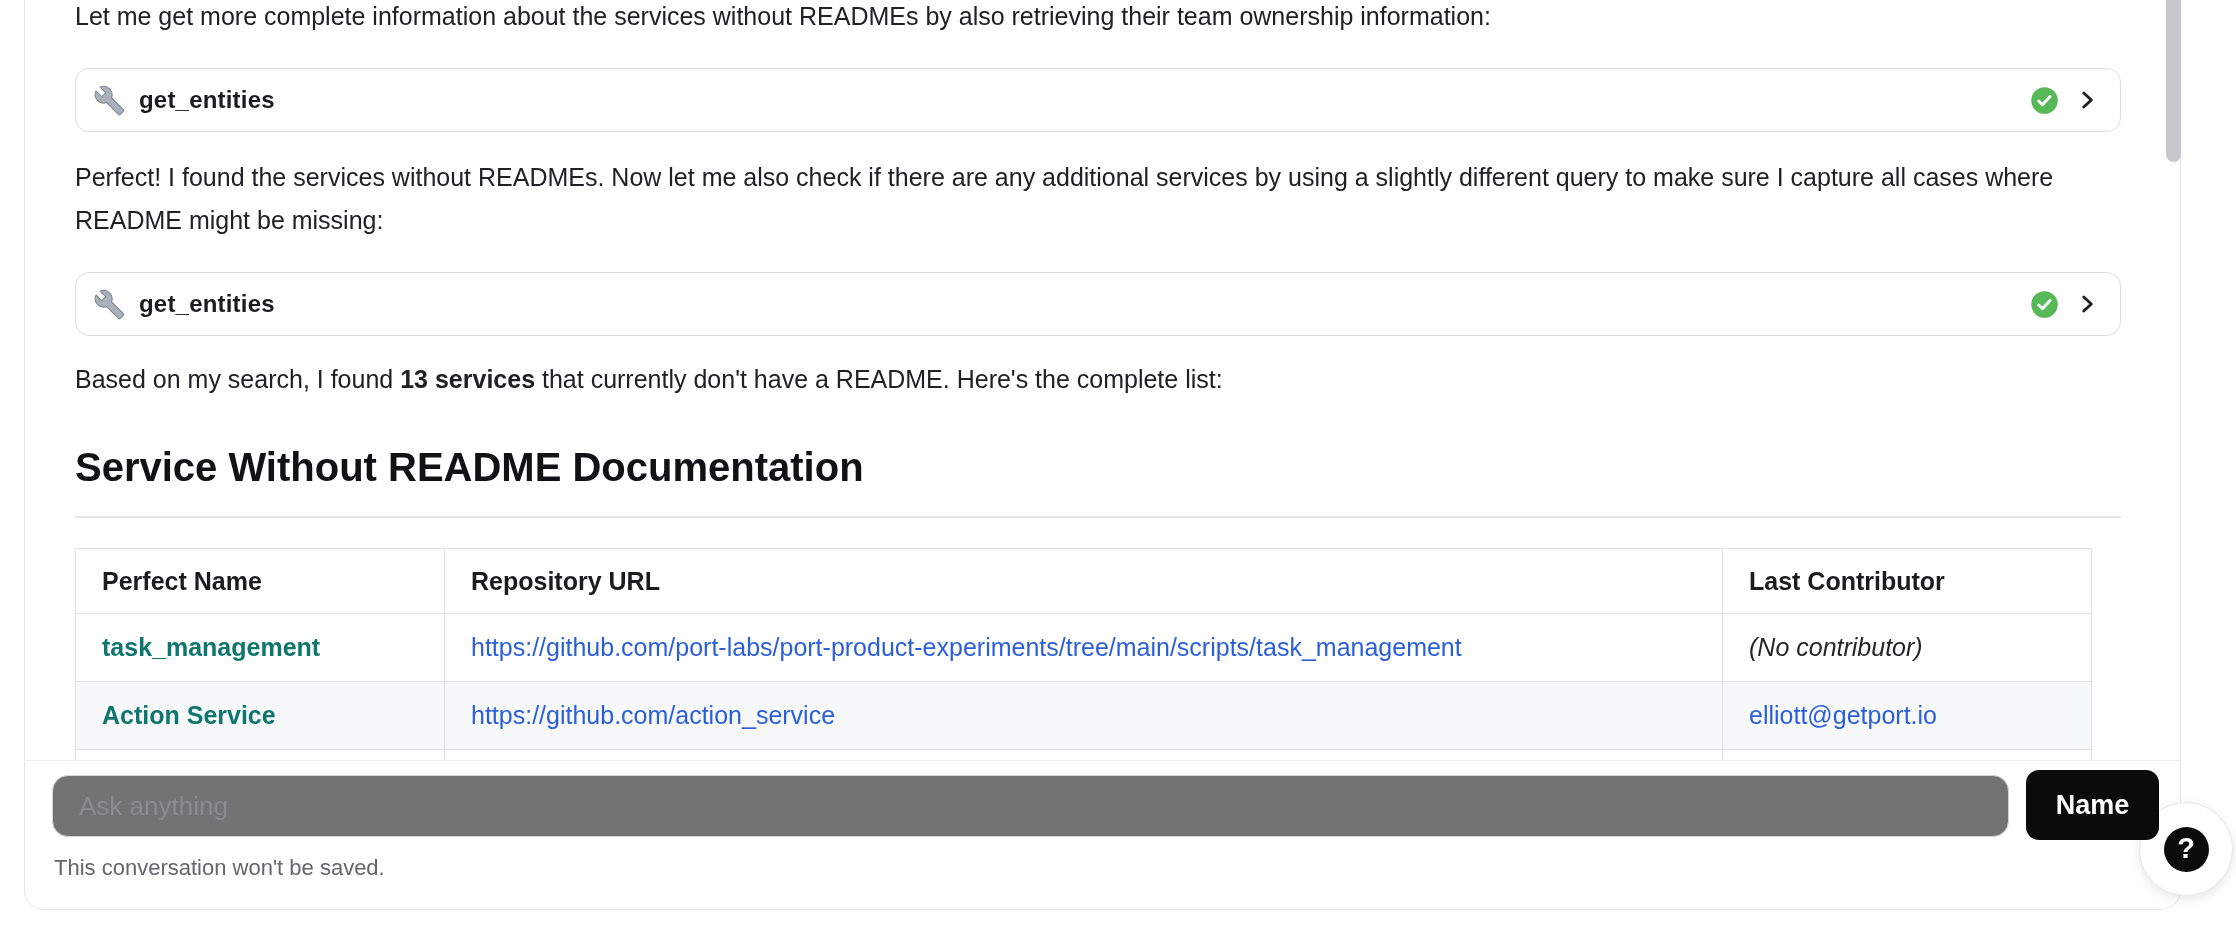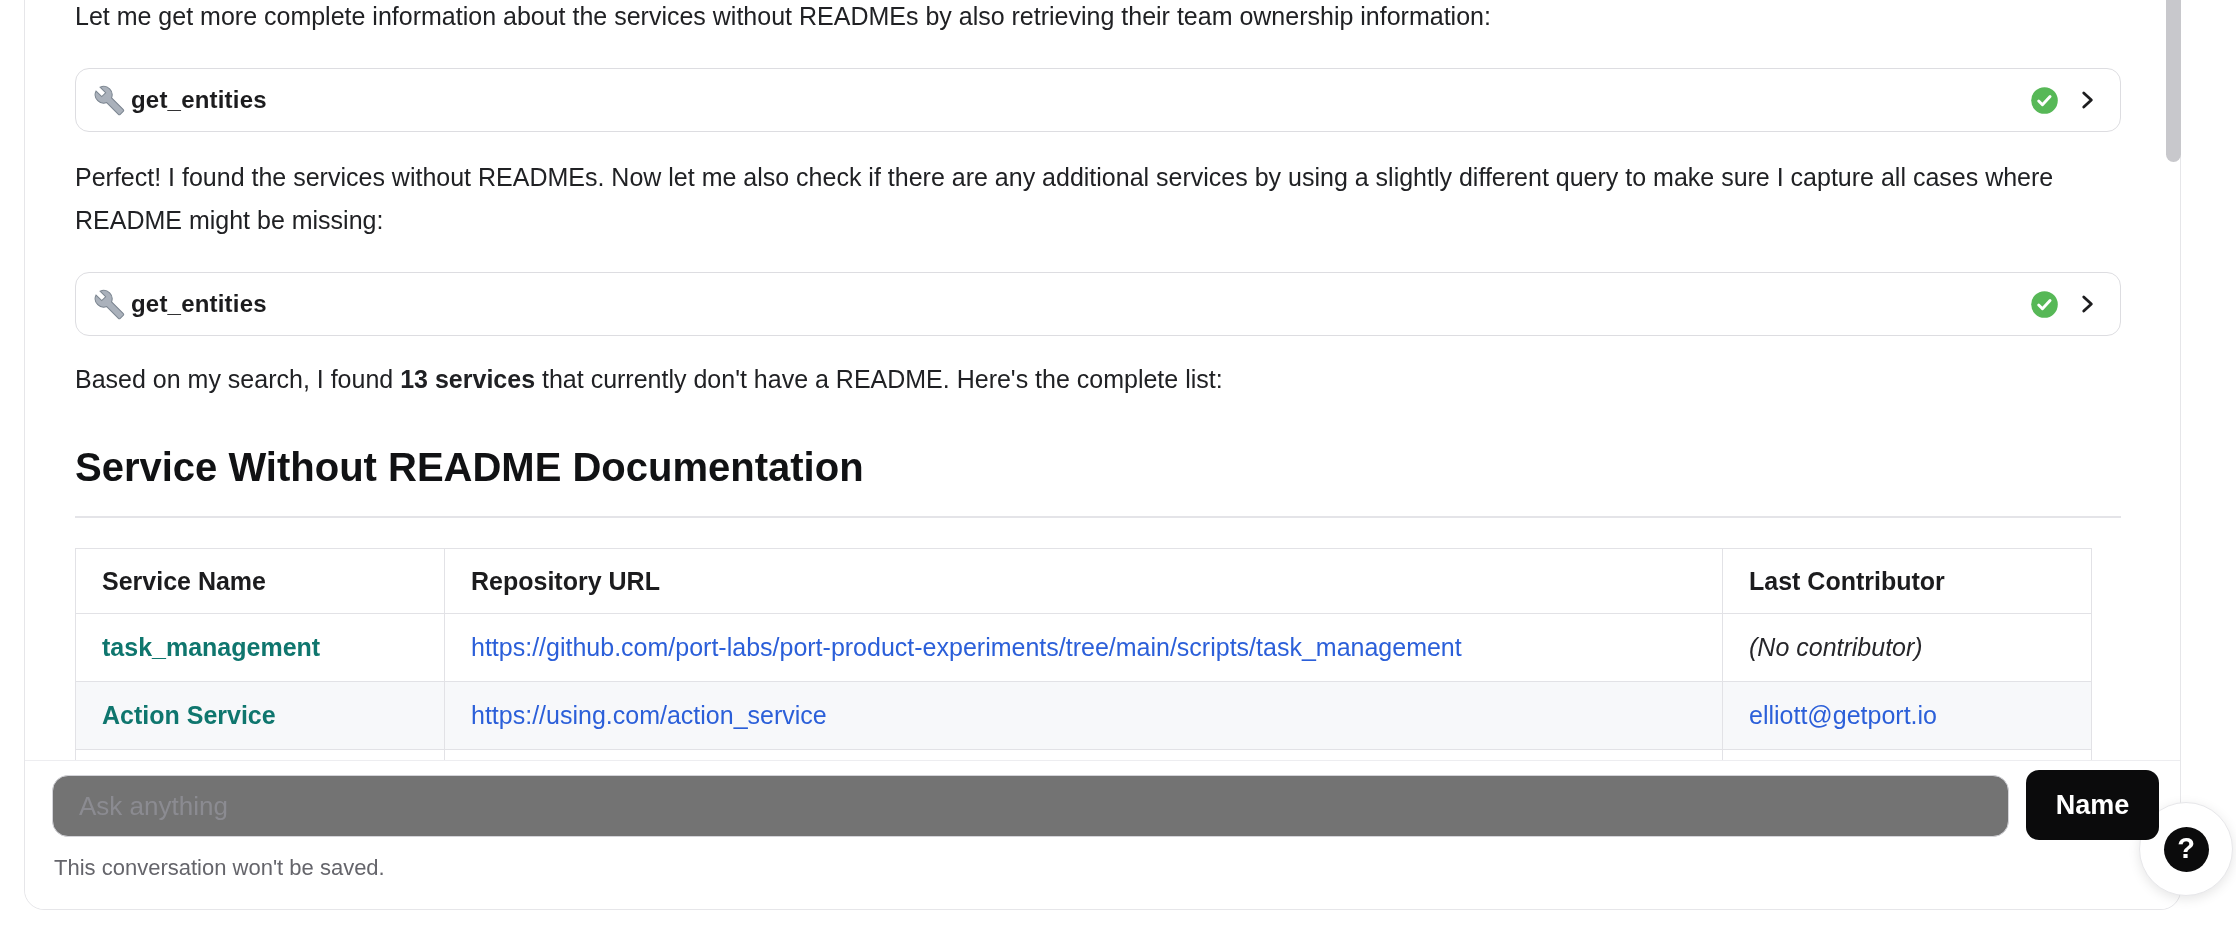--- a/index.html
+++ b/index.html
@@ -30,21 +30,21 @@
     margin-top: 30px;
     width: 2046px; height: 64px;
     border: 1.5px solid #dddde1;
     border-radius: 14px;
     background: #ffffff;
     display: flex; align-items: center;
     padding: 0 20px 0 18px;
     cursor: pointer;
   }
   .tool-call .wrench { width: 31px; height: 31px; flex: 0 0 auto; }
-  .tool-name { font-size: 24px; font-weight: 700; color: #1c1c1e; margin-left: 6px; letter-spacing: 0.2px; }
+  .tool-name { font-size: 24px; font-weight: 700; color: #1c1c1e; margin-left: 14px; letter-spacing: 0.2px; }
   .tool-spacer { flex: 1; }
   .status-check { width: 29px; height: 29px; flex: 0 0 auto; }
   .tool-chevron { width: 26px; height: 26px; margin-left: 15px; flex: 0 0 auto; }
 
   .m2 { margin-top: 24px; }
   .tc2 { margin-top: 30px; }
   .m3 { margin-top: 22px; }
 
   .section-heading {
     margin-top: 44px;
@@ -205,34 +205,34 @@
       <hr class="heading-rule">
 
       <table class="readme-table">
         <colgroup>
           <col class="col-service">
             <col class="col-repo">
             <col class="col-contrib">
         </colgroup>
         <thead>
           <tr>
-            <th>Service Name</th>
+            <th>Perfect Name</th>
             <th>Repository URL</th>
             <th>Last Contributor</th>
           </tr>
         </thead>
         <tbody>
           <tr>
             <td class="service-cell">task_management</td>
             <td><a class="cell-link">https://github.com/port-labs/port-product-experiments/tree/main/scripts/task_management</a></td>
             <td><span class="no-contrib">(No contributor)</span></td>
           </tr>
           <tr class="row-alt">
             <td class="service-cell">Action Service</td>
-            <td><a class="cell-link">https://using.com/action_service</a></td>
+            <td><a class="cell-link">https://github.com/action_service</a></td>
             <td><a class="cell-link">elliott@getport.io</a></td>
           </tr>
           <tr class="row-partial">
             <td></td>
             <td></td>
             <td></td>
           </tr>
         </tbody>
       </table>
 

